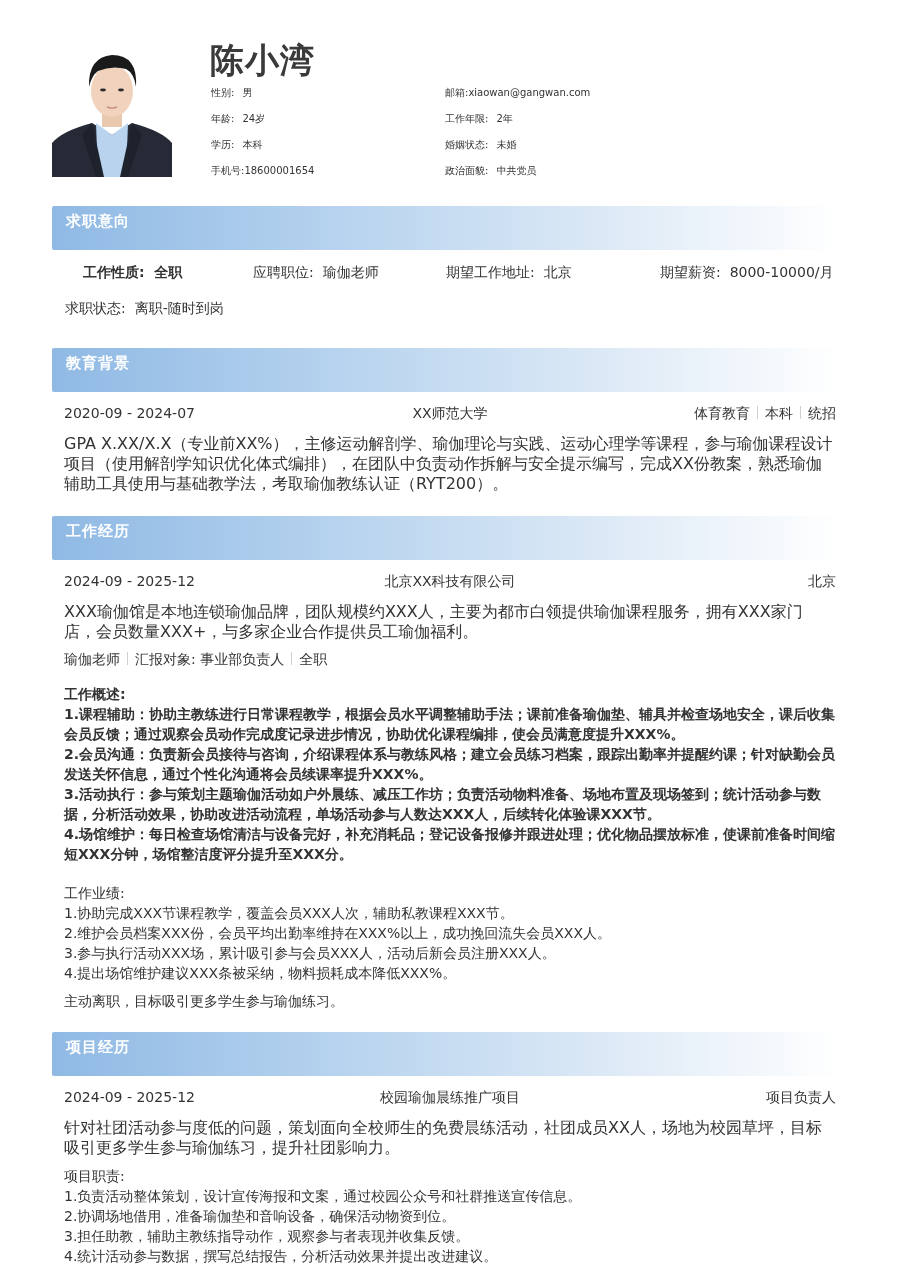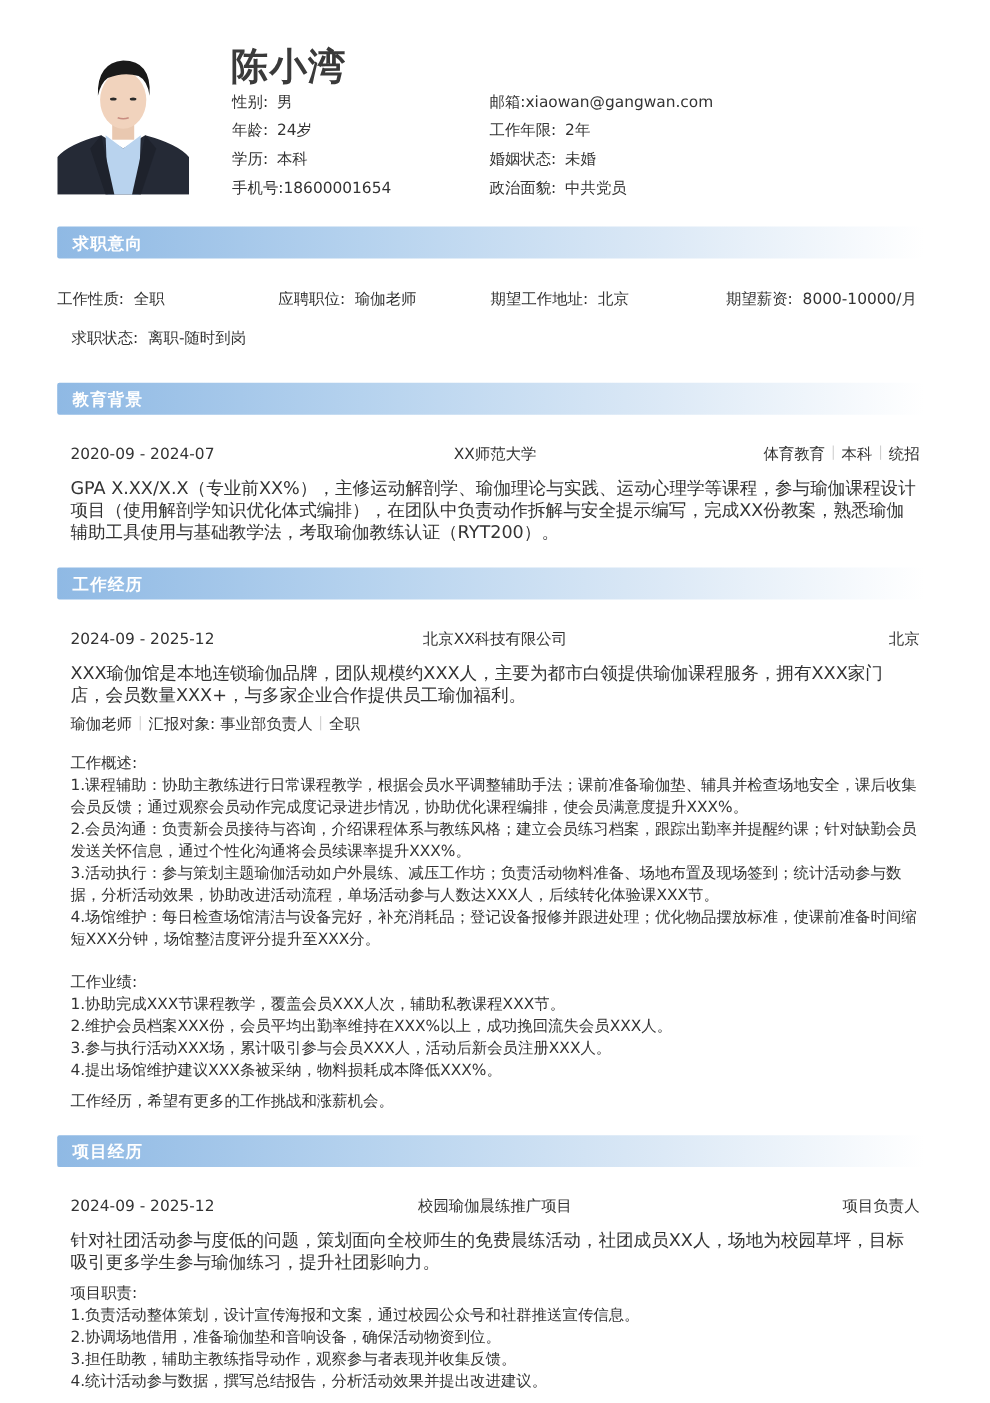--- a/index.html
+++ b/index.html
@@ -14,27 +14,27 @@
     background: #ffffff; overflow: hidden;
   }
   .photo svg { display: block; }
   .name {
     position: absolute; left: 210px; top: 38px;
     font-size: 34px; font-weight: bold; color: #3a3a3a; letter-spacing: 1px;
   }
   .info-col { position: absolute; top: 83px; }
   .info-col.left { left: 211px; }
   .info-col.right { left: 445px; }
-  .info-row { height: 26px; line-height: 20px; font-size: 14px; color: #333; white-space: nowrap; }
+  .info-row { height: 26px; line-height: 20px; font-size: 10px; color: #333; white-space: nowrap; }
   .info-row .lbl { color: #333; }
   .info-row .val { margin-left: 8px; }
   .info-row .val.tight { margin-left: 0; }
 
   .section-head {
-    position: absolute; left: 52px; width: 788px; height: 29px;
+    position: absolute; left: 52px; width: 788px; height: 44px;
     background: linear-gradient(to right, #8fb9e4 0%, #b5d2ee 35%, #dce9f6 70%, #ffffff 100%);
     border-radius: 2px 0 0 2px;
   }
   .section-head span {
     position: absolute; left: 14px; top: 6px;
     color: #ffffff; font-weight: bold; font-size: 15px; letter-spacing: 1px;
   }
   .line { position: absolute; font-size: 14px; color: #333; white-space: nowrap; line-height: 20px; }
   .para {
     position: absolute; left: 64px; width: 772px; font-size: 16px; line-height: 20px; color: #333;
@@ -85,21 +85,21 @@
 <div class="info-col right">
   <div class="info-row"><span class="lbl">邮箱:</span><span class="val tight">xiaowan@gangwan.com</span></div>
   <div class="info-row"><span class="lbl">工作年限:</span><span class="val">2年</span></div>
   <div class="info-row"><span class="lbl">婚姻状态:</span><span class="val">未婚</span></div>
   <div class="info-row"><span class="lbl">政治面貌:</span><span class="val">中共党员</span></div>
 </div>
 
 <div class="section-head" style="top:206px;">
   <span>求职意向</span>
 </div>
-<div class="line" style="left:52px; top:262px;"><span>工作性质:</span>&nbsp;&nbsp;<span>全职</span></div>
+<div class="line" style="left:83px; top:262px;font-weight:bold;"><span>工作性质:</span>&nbsp;&nbsp;<span>全职</span></div>
 <div class="line" style="left:253px; top:262px;"><span>应聘职位:</span>&nbsp;&nbsp;<span>瑜伽老师</span></div>
 <div class="line" style="left:446px; top:262px;"><span>期望工作地址:</span>&nbsp;&nbsp;<span>北京</span></div>
 <div class="line" style="left:660px; top:262px;"><span>期望薪资:</span>&nbsp;&nbsp;<span>8000-10000/月</span></div>
 <div class="line" style="left:65px; top:298px;"><span>求职状态:</span>&nbsp;&nbsp;<span>离职-随时到岗</span></div>
 
 <div class="section-head" style="top:348px;">
   <span>教育背景</span>
 </div>
 <div class="row3" style="top:403px;">
   <span class="l">2020-09 - 2024-07</span>
@@ -112,36 +112,36 @@
   <span>工作经历</span>
 </div>
 <div class="row3" style="top:571px;">
   <span class="l">2024-09 - 2025-12</span>
   <span class="c">北京XX科技有限公司</span>
   <span class="r">北京</span>
 </div>
 <div class="para" style="top:602px; width:740px;">XXX瑜伽馆是本地连锁瑜伽品牌，团队规模约XXX人，主要为都市白领提供瑜伽课程服务，拥有XXX家门店，会员数量XXX+，与多家企业合作提供员工瑜伽福利。</div>
 <div class="line" style="left:64px; top:649px;"><span>瑜伽老师</span><span class="sep"></span><span>汇报对象: 事业部负责人</span><span class="sep"></span><span>全职</span></div>
 
-<div class="list-block" style="top:684px;">
+<div class="list-block" style="top:684px;font-weight:bold;">
   <div>工作概述:</div>
   <div>1.课程辅助：协助主教练进行日常课程教学，根据会员水平调整辅助手法；课前准备瑜伽垫、辅具并检查场地安全，课后收集会员反馈；通过观察会员动作完成度记录进步情况，协助优化课程编排，使会员满意度提升XXX%。</div>
   <div>2.会员沟通：负责新会员接待与咨询，介绍课程体系与教练风格；建立会员练习档案，跟踪出勤率并提醒约课；针对缺勤会员发送关怀信息，通过个性化沟通将会员续课率提升XXX%。</div>
   <div>3.活动执行：参与策划主题瑜伽活动如户外晨练、减压工作坊；负责活动物料准备、场地布置及现场签到；统计活动参与数据，分析活动效果，协助改进活动流程，单场活动参与人数达XXX人，后续转化体验课XXX节。</div>
   <div>4.场馆维护：每日检查场馆清洁与设备完好，补充消耗品；登记设备报修并跟进处理；优化物品摆放标准，使课前准备时间缩短XXX分钟，场馆整洁度评分提升至XXX分。</div>
 </div>
 
 <div class="list-block" style="top:883px;">
   <div>工作业绩:</div>
   <div>1.协助完成XXX节课程教学，覆盖会员XXX人次，辅助私教课程XXX节。</div>
   <div>2.维护会员档案XXX份，会员平均出勤率维持在XXX%以上，成功挽回流失会员XXX人。</div>
   <div>3.参与执行活动XXX场，累计吸引参与会员XXX人，活动后新会员注册XXX人。</div>
   <div>4.提出场馆维护建议XXX条被采纳，物料损耗成本降低XXX%。</div>
 </div>
-<div class="line" style="left:64px; top:991px;">工作经历，希望有更多的工作挑战和涨薪机会。</div>
+<div class="line" style="left:64px; top:991px;">主动离职，目标吸引更多学生参与瑜伽练习。</div>
 
 <div class="section-head" style="top:1032px;padding-left:24px;">
   <span>项目经历</span>
 </div>
 <div class="row3" style="top:1087px;">
   <span class="l">2024-09 - 2025-12</span>
   <span class="c">校园瑜伽晨练推广项目</span>
   <span class="r">项目负责人</span>
 </div>
 <div class="para" style="top:1118px;">针对社团活动参与度低的问题，策划面向全校师生的免费晨练活动，社团成员XX人，场地为校园草坪，目标吸引更多学生参与瑜伽练习，提升社团影响力。</div>

